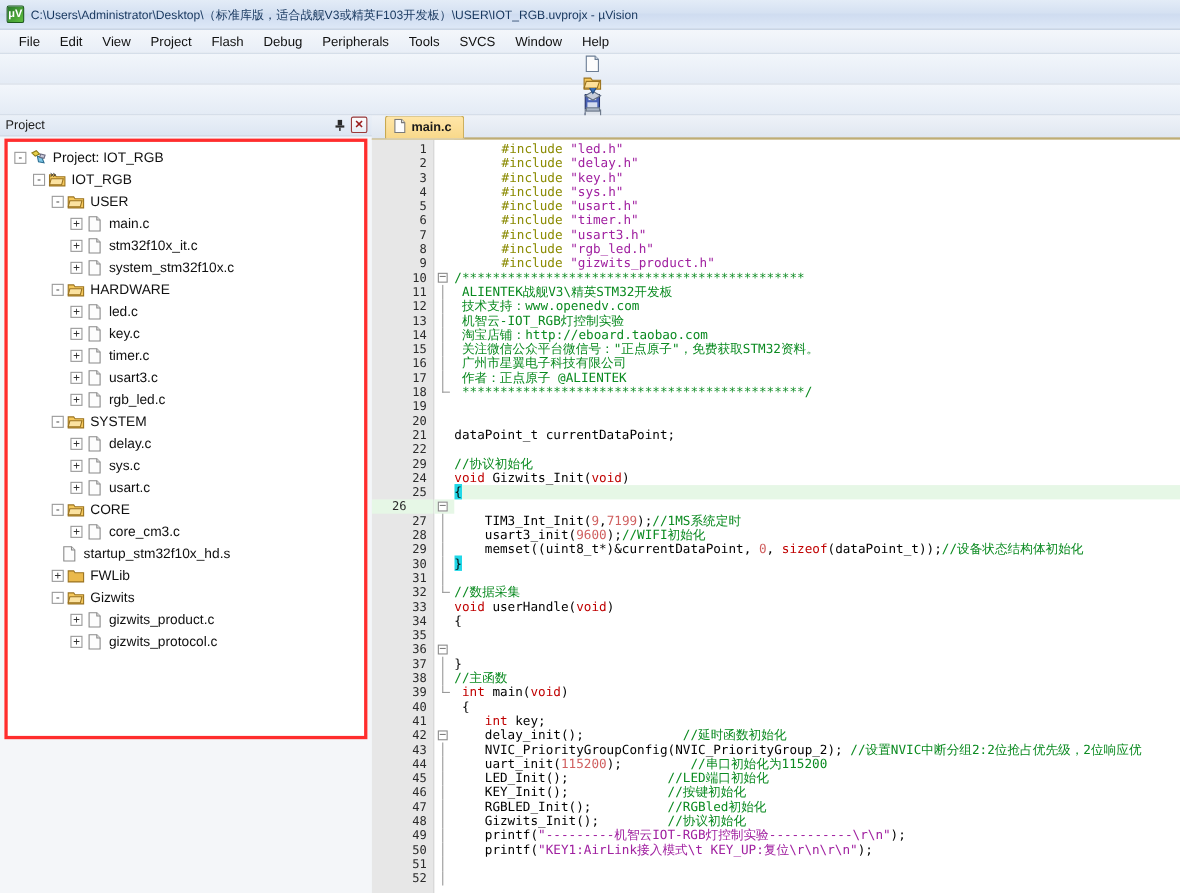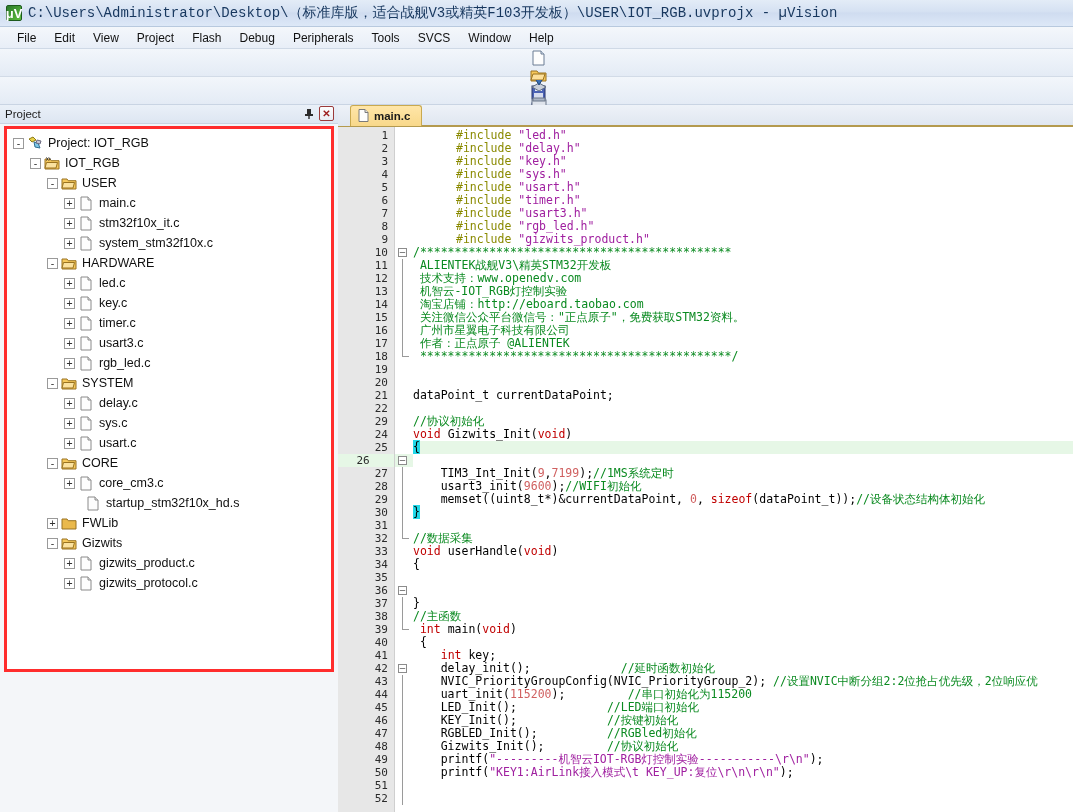--- a/index.html
+++ b/index.html
@@ -19,26 +19,26 @@
     border-bottom: 1px solid #b8c9de;
     display: flex; align-items: center;
     padding-left: 6px;
     position: relative;
   }
   .titlebar .appicon {
     width: 16px; height: 16px; margin-right: 6px;
     background: linear-gradient(135deg,#2a7a2a,#5fbf3f);
     border: 1px solid #1d5a1d; border-radius: 2px;
     display: flex; align-items: center; justify-content: center;
-    color: #fff; font-size: 13px; font-weight: bold; line-height: 1;
+    color: #fff; font-size: 10px; font-weight: bold; line-height: 1;
     font-family: "Liberation Sans", sans-serif;
   }
   .titlebar .ttl {
-    font-size: 14px; color: #17375e; white-space: nowrap;
-    font-family: Liberation Mono, monospace;
+    font-size: 11px; color: #17375e; white-space: nowrap;
+    font-family: Liberation Sans, sans-serif;
   }
 
   
   .menubar {
     height: 22px;
     background: linear-gradient(to bottom,#f4f7fb,#e8eef7);
     border-bottom: 1px solid #cfd9e6;
     display: flex; align-items: center; padding-left: 8px;
   }
   .menubar .mi {
@@ -688,21 +688,21 @@
             <div class="trow" style="padding-left: 57px;">
               <span class="pm">+</span>
               <span class="ico">
                 <svg width="17" height="15" viewBox="0 0 17 15">
                   <path d="M3 1h7l3 3v10H3z" fill="#fdfdfd" stroke="#8a8a8a"></path>
                   <path d="M10 1v3h3" fill="#e6e6e6" stroke="#8a8a8a"></path>
                 </svg>
               </span>
               <span>core_cm3.c</span>
             </div>
-            <div class="trow" style="padding-left: 64px;">
+            <div class="trow" style="padding-left: 34px;">
               <span class="pm none"></span>
               <span class="ico">
                 <svg width="17" height="15" viewBox="0 0 17 15">
                   <path d="M3 1h7l3 3v10H3z" fill="#fdfdfd" stroke="#8a8a8a"></path>
                   <path d="M10 1v3h3" fill="#e6e6e6" stroke="#8a8a8a"></path>
                 </svg>
               </span>
               <span>startup_stm32f10x_hd.s</span>
             </div>
             <div class="trow" style="padding-left: 40px;">

